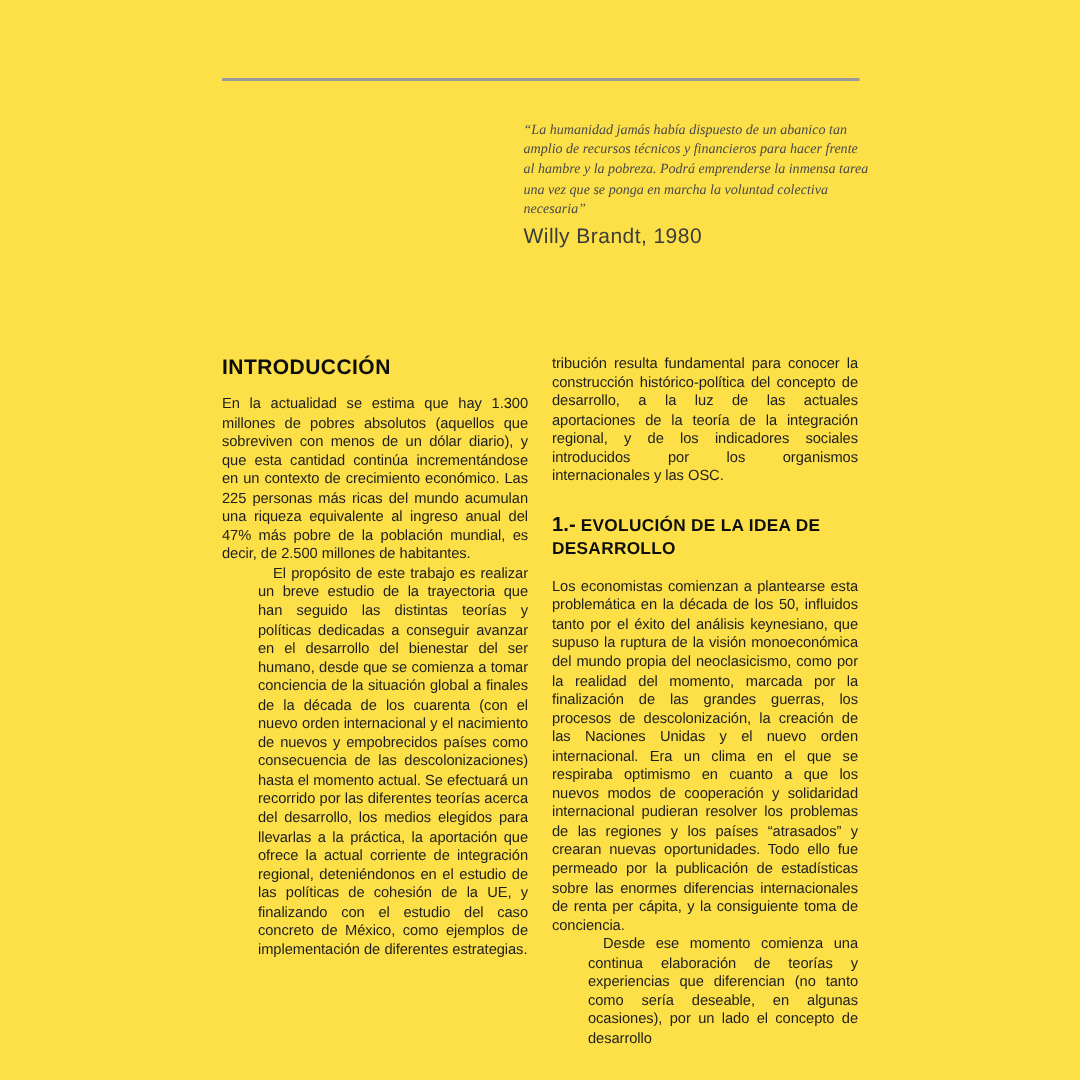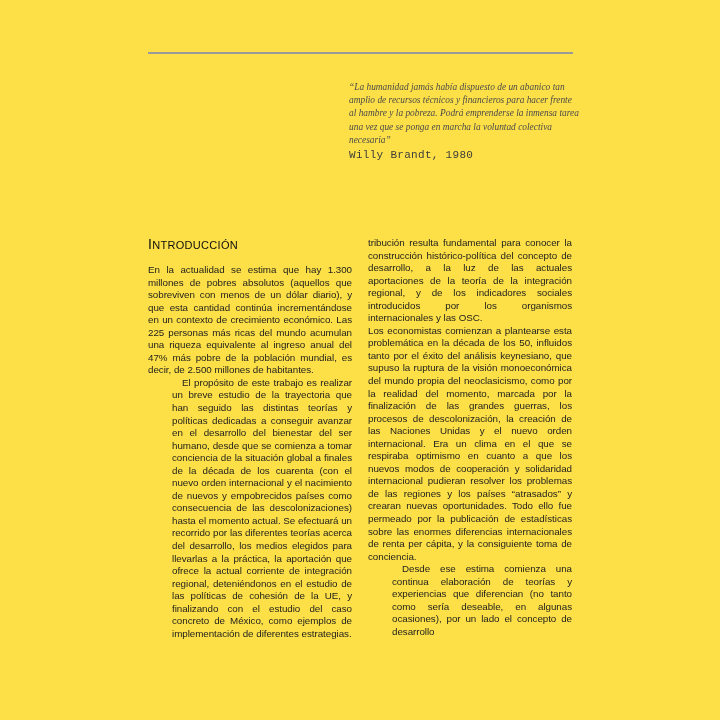--- a/index.html
+++ b/index.html
@@ -34,37 +34,37 @@
     font-style: italic;
     font-size: 9.4px;
     line-height: 13.2px;
     color: #4a4a4a;
     text-align: left;
   }
   .quote-attr {
     position: absolute;
     left: 349px;
     top: 149px;
-    font-family: Liberation Mono, monospace;
-    font-size: 11px;
+    font-family: Liberation Sans, sans-serif;
+    font-size: 14px;
     color: #3b3b3b;
     letter-spacing: 0.3px;
   }
   .col {
     position: absolute;
     width: 204px;
     top: 236px;
   }
   .col-left  { left: 148px; }
   .col-right { left: 368px; top: 237px; }
 
   .intro-heading {
     margin: 0 0 12px 0;
-    font-size: 11px;
-    font-weight: normal;
+    font-size: 14px;
+    font-weight: bold;
     letter-spacing: 0.3px;
     color: #0e0e0e;
   }
   .intro-heading::first-letter {
     font-size: 14px;
   }
   .body-p {
     margin: 0;
     font-size: 9.8px;
     line-height: 12.55px;
@@ -101,17 +101,21 @@
   <div class="quote-attr">Willy Brandt, 1980</div>
 
   <div class="col col-left">
     <h1 class="intro-heading">INTRODUCCIÓN</h1>
     <p class="body-p">En la actualidad se estima que hay 1.300 millones de pobres absolutos (aquellos que sobreviven con menos de un dólar diario), y que esta cantidad continúa incrementándose en un contexto de crecimiento económico. Las 225 personas más ricas del mundo acumulan una riqueza equivalente al ingreso anual del 47% más pobre de la población mundial, es decir, de 2.500 millones de habitantes.</p>
     <p class="body-p indent">El propósito de este trabajo es realizar un breve estudio de la trayectoria que han seguido las distintas teorías y políticas dedicadas a conseguir avanzar en el desarrollo del bienestar del ser humano, desde que se comienza a tomar conciencia de la situación global a finales de la década de los cuarenta (con el nuevo orden internacional y el nacimiento de nuevos y empobrecidos países como consecuencia de las descolonizaciones) hasta el momento actual. Se efectuará un recorrido por las diferentes teorías acerca del desarrollo, los medios elegidos para llevarlas a la práctica, la aportación que ofrece la actual corriente de integración regional, deteniéndonos en el estudio de las políticas de cohesión de la UE, y finalizando con el estudio del caso concreto de México, como ejemplos de implementación de diferentes estrategias.</p>
   </div>
 
   <div class="col col-right">
     <p class="body-p">tribución resulta fundamental para conocer la construcción histórico-política del concepto de desarrollo, a la luz de las actuales aportaciones de la teoría de la integración regional, y de los indicadores sociales introducidos por los organismos internacionales y las OSC.</p>
+    <h2 class="section-heading">
+      <span class="sec-num">1.-</span>
+      <span class="sec-title">EVOLUCIÓN DE LA IDEA DE DESARROLLO</span>
+    </h2>
     <p class="body-p">Los economistas comienzan a plantearse esta problemática en la década de los 50, influidos tanto por el éxito del análisis keynesiano, que supuso la ruptura de la visión monoeconómica del mundo propia del neoclasicismo, como por la realidad del momento, marcada por la finalización de las grandes guerras, los procesos de descolonización, la creación de las Naciones Unidas y el nuevo orden internacional. Era un clima en el que se respiraba optimismo en cuanto a que los nuevos modos de cooperación y solidaridad internacional pudieran resolver los problemas de las regiones y los países “atrasados” y crearan nuevas oportunidades. Todo ello fue permeado por la publicación de estadísticas sobre las enormes diferencias internacionales de renta per cápita, y la consiguiente toma de conciencia.</p>
-    <p class="body-p indent">Desde ese estima comienza una continua elaboración de teorías y experiencias que diferencian (no tanto como sería deseable, en algunas ocasiones), por un lado el concepto de desarrollo</p>
+    <p class="body-p indent">Desde ese momento comienza una continua elaboración de teorías y experiencias que diferencian (no tanto como sería deseable, en algunas ocasiones), por un lado el concepto de desarrollo</p>
   </div>
 
 </div>
 
 </body></html>

